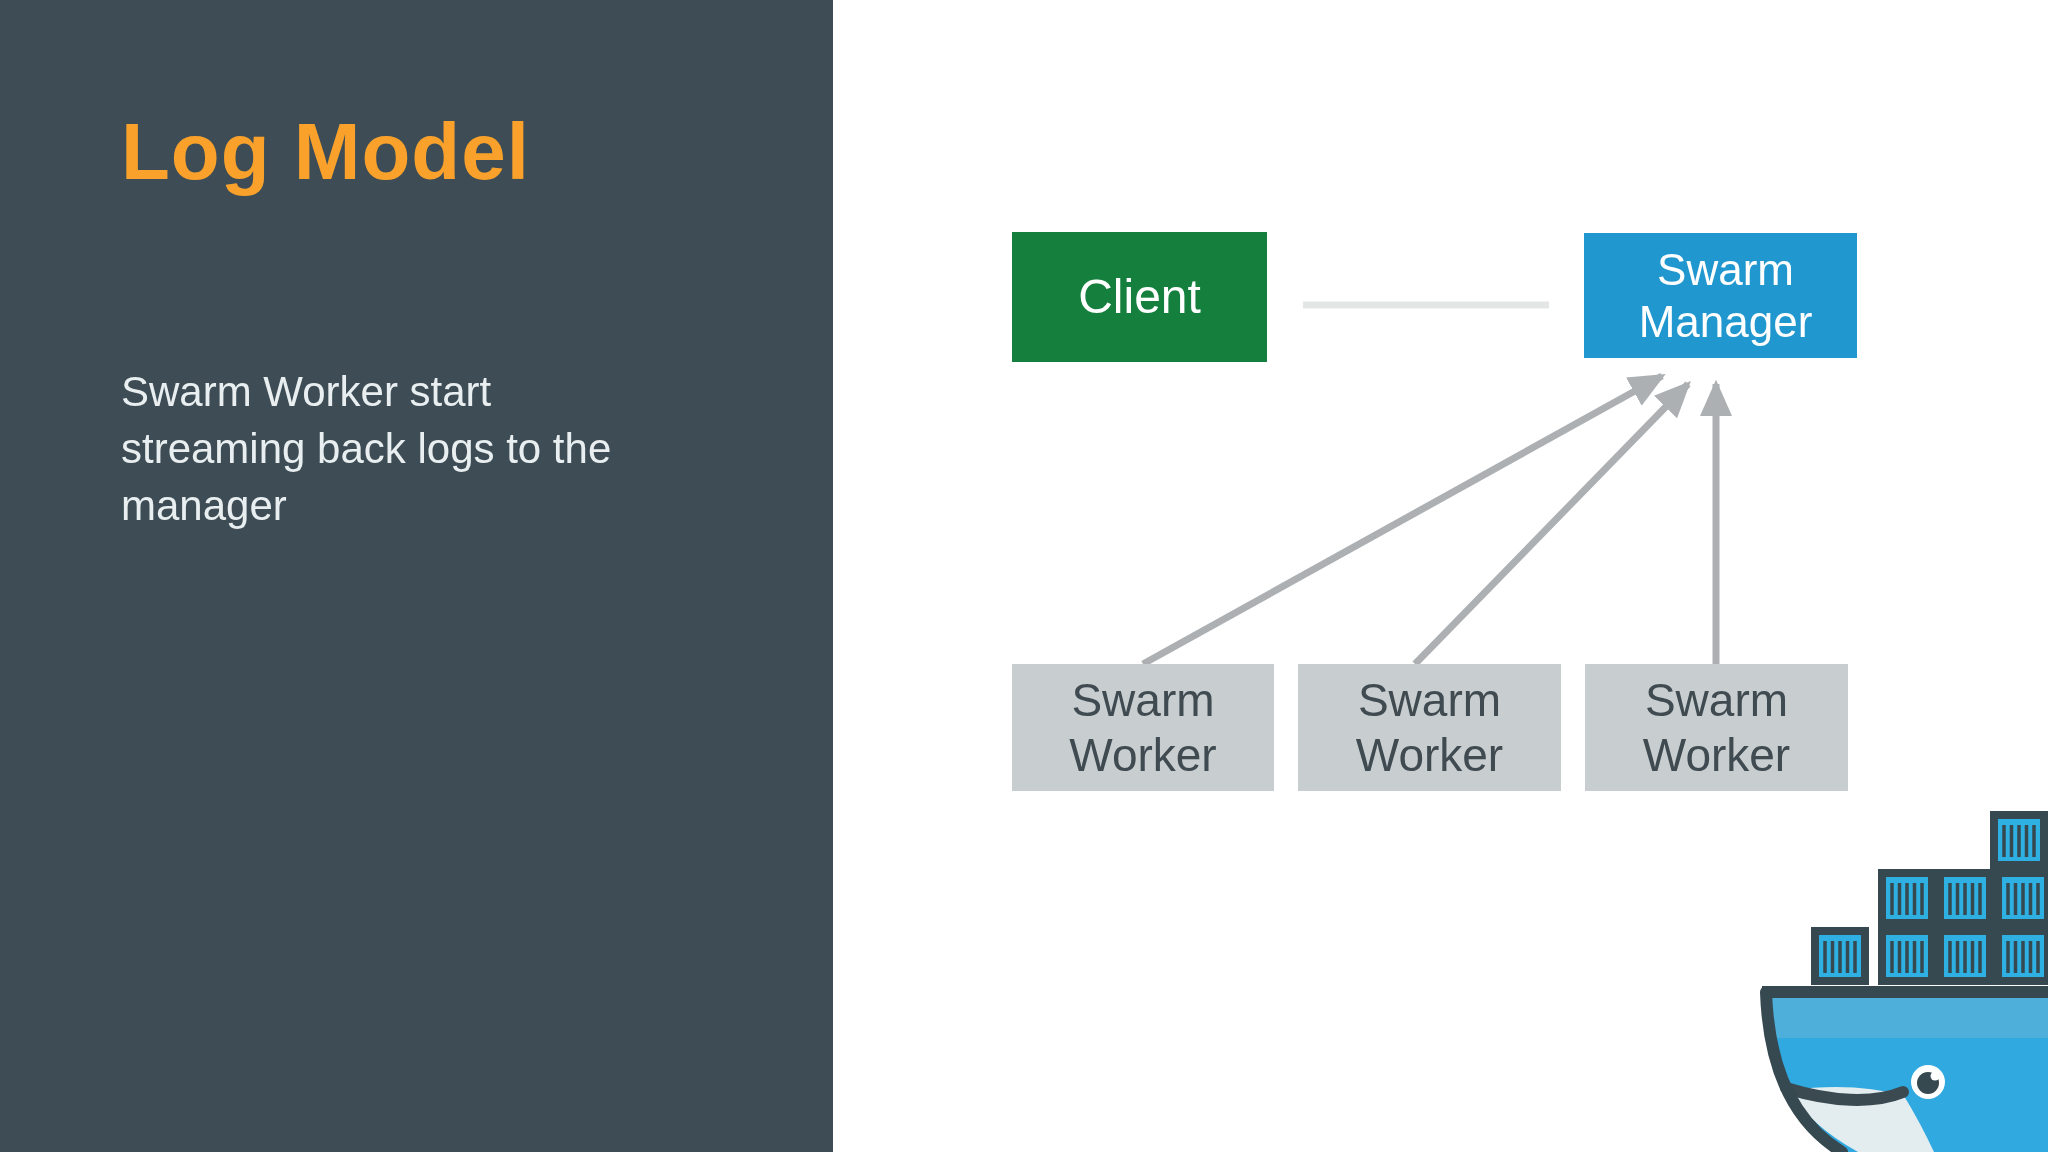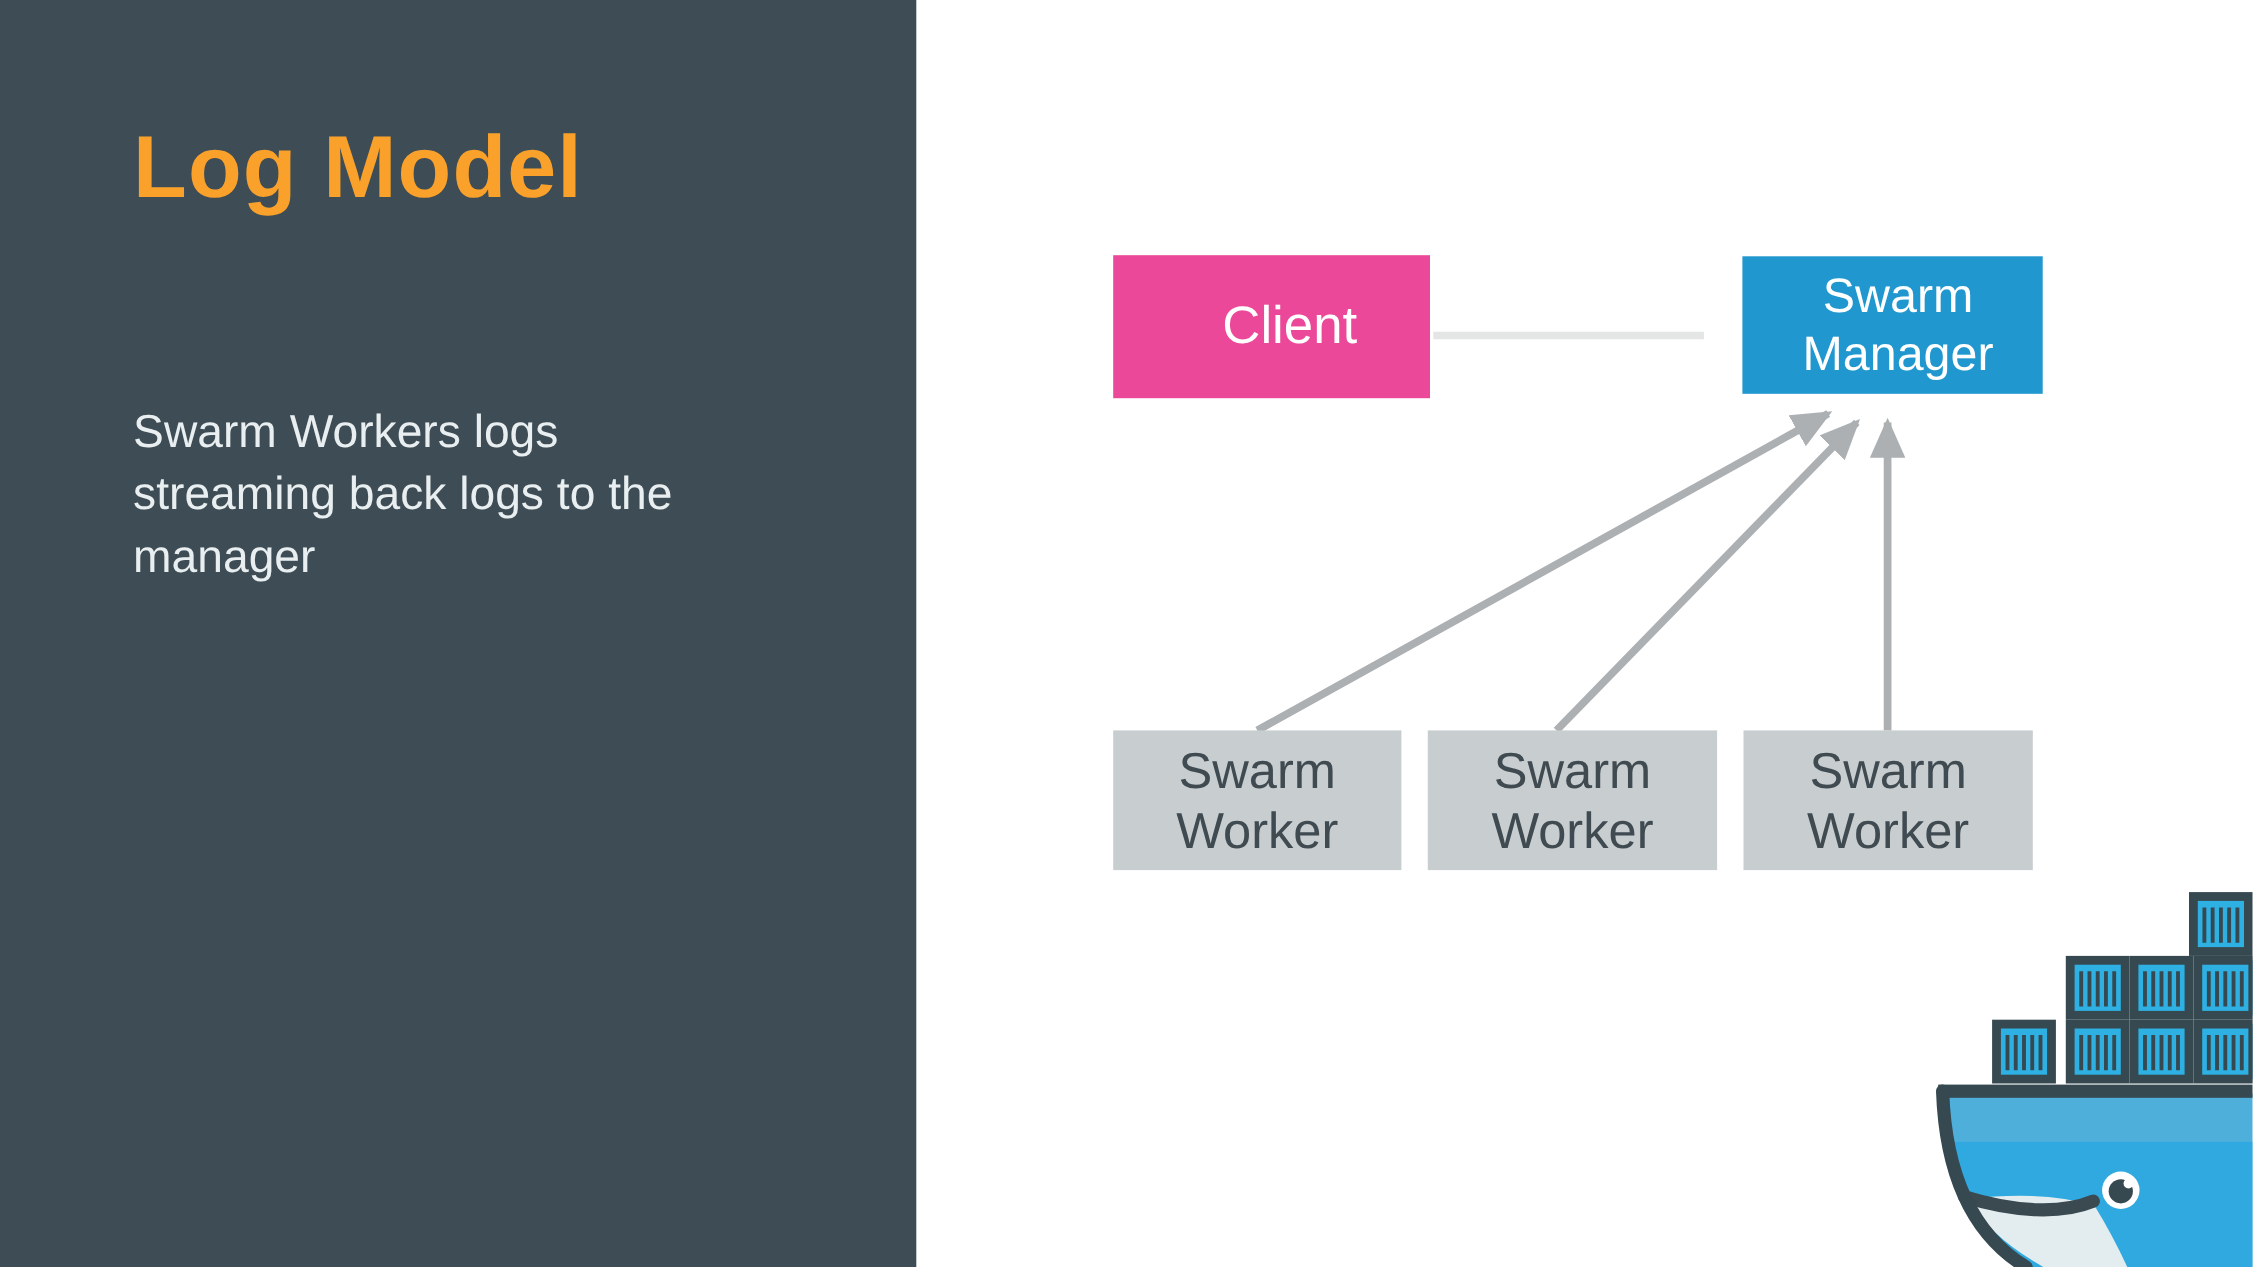--- a/index.html
+++ b/index.html
@@ -37,38 +37,38 @@
   .node span{display:block;max-width:230px;}
   
   .edges-svg{position:absolute;left:0;top:0;pointer-events:none;}
   .docker-logo{position:absolute;right:0;bottom:0;pointer-events:none;}
 </style>
 </head>
 <body>
 
 <div class="panel">
   <h1 class="slide-title">Log Model</h1>
-  <p class="slide-body">Swarm Workers logs
+  <p class="slide-body">Swarm Worker start
 streaming back logs to the
 manager</p>
 </div>
 
 <svg class="edges-svg" width="2048" height="1152" viewBox="0 0 2048 1152">
   <defs>
     <marker id="ah" markerWidth="5.4" markerHeight="4.6" refX="4.6" refY="2.3" orient="auto" markerUnits="strokeWidth">
       <path d="M0,0 L5.2,2.3 L0,4.6 Z" fill="#ACB0B3"></path>
     </marker>
   </defs>
   <line x1="1303" y1="305" x2="1549" y2="305" stroke="#E4E6E6" stroke-width="7"></line>
   <line x1="1143" y1="664" x2="1662" y2="376" stroke="#ACB0B3" stroke-width="7" marker-end="url(#ah)"></line>
   <line x1="1415" y1="664" x2="1688" y2="384" stroke="#ACB0B3" stroke-width="7" marker-end="url(#ah)"></line>
   <line x1="1716" y1="664" x2="1716" y2="384" stroke="#ACB0B3" stroke-width="7" marker-end="url(#ah)"></line>
 </svg>
 
-<div class="node node-client" style="background: #ec4899; padding-left: 33px;">
+<div class="node node-client" style="background: #15803d;">
   <span>Client</span>
 </div>
 <div class="node node-manager" style="background: rgb(32, 151, 206); padding-left: 10px;">
   <span>Swarm Manager</span>
 </div>
 <div class="node node-worker node-worker1" style="background: rgb(200, 205, 207);">
   <span>Swarm Worker</span>
 </div>
 <div class="node node-worker node-worker2" style="background: rgb(200, 205, 207);">
   <span>Swarm Worker</span>

